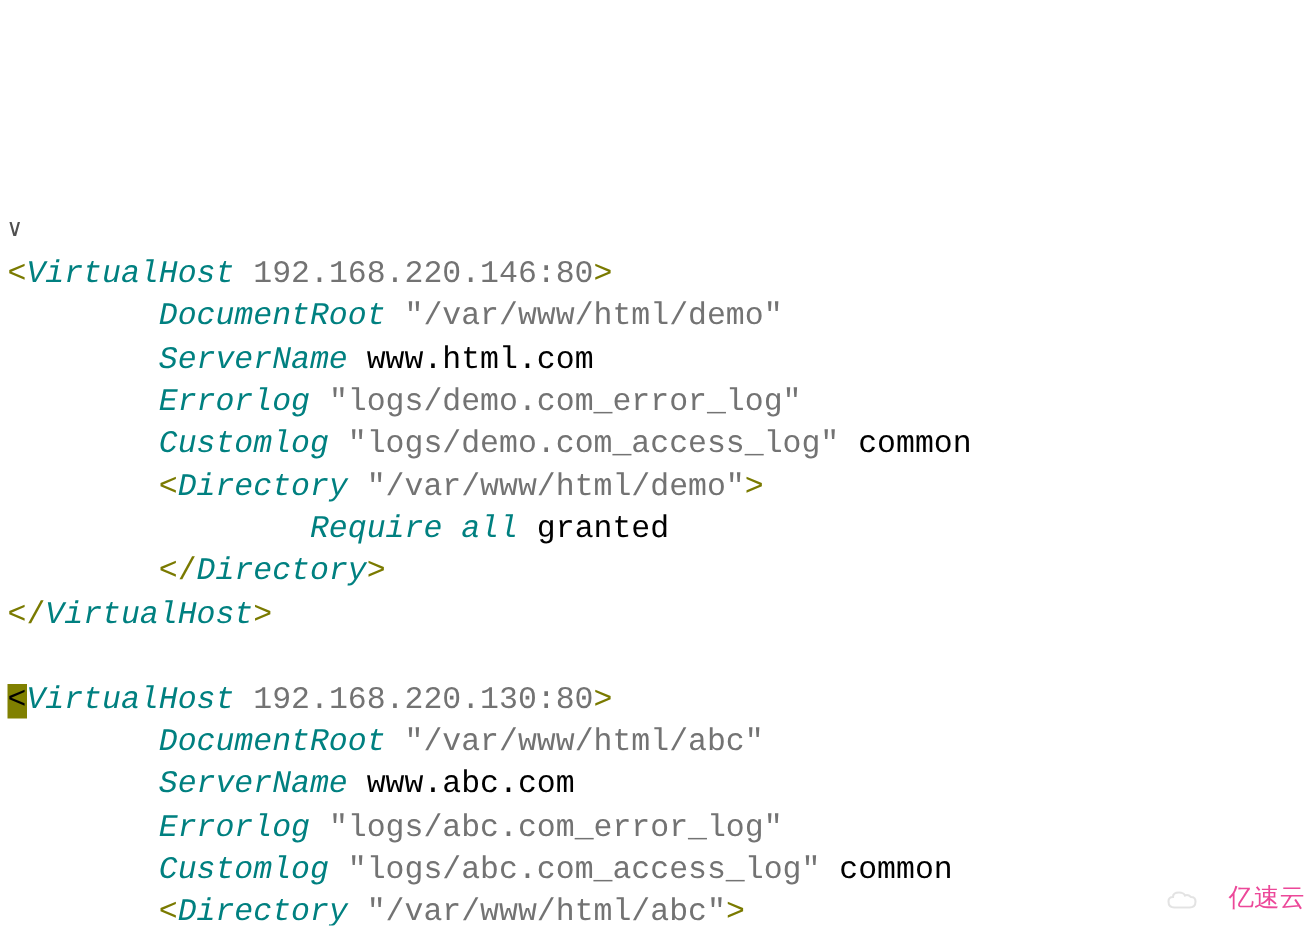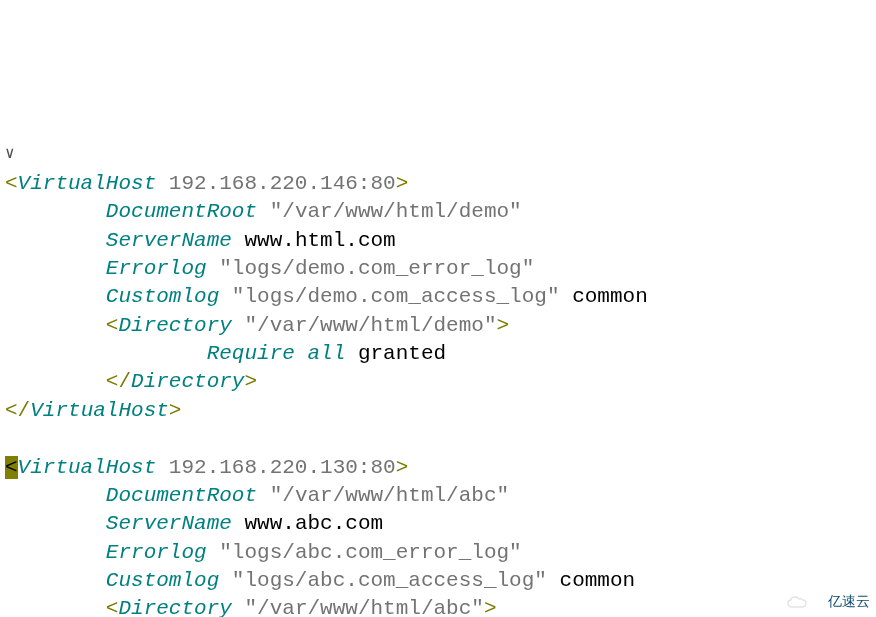--- a/index.html
+++ b/index.html
@@ -32,23 +32,23 @@
     font-size: 16px;
     line-height: 1;
     display: inline-block;
     transform: translateY(-3px);
     letter-spacing: -2px;
   }
   .watermark {
     position: absolute;
     right: 6px;
     bottom: 6px;
-    color: #0c4a6e;
+    color: #ec4899;
     font-family: sans-serif;
-    font-size: 14px;
+    font-size: 17px;
     display: flex;
     align-items: center;
     gap: 20px;
   }
   .watermark svg { opacity: 0.5; }
 </style>
 </head>
 <body>
 
 

